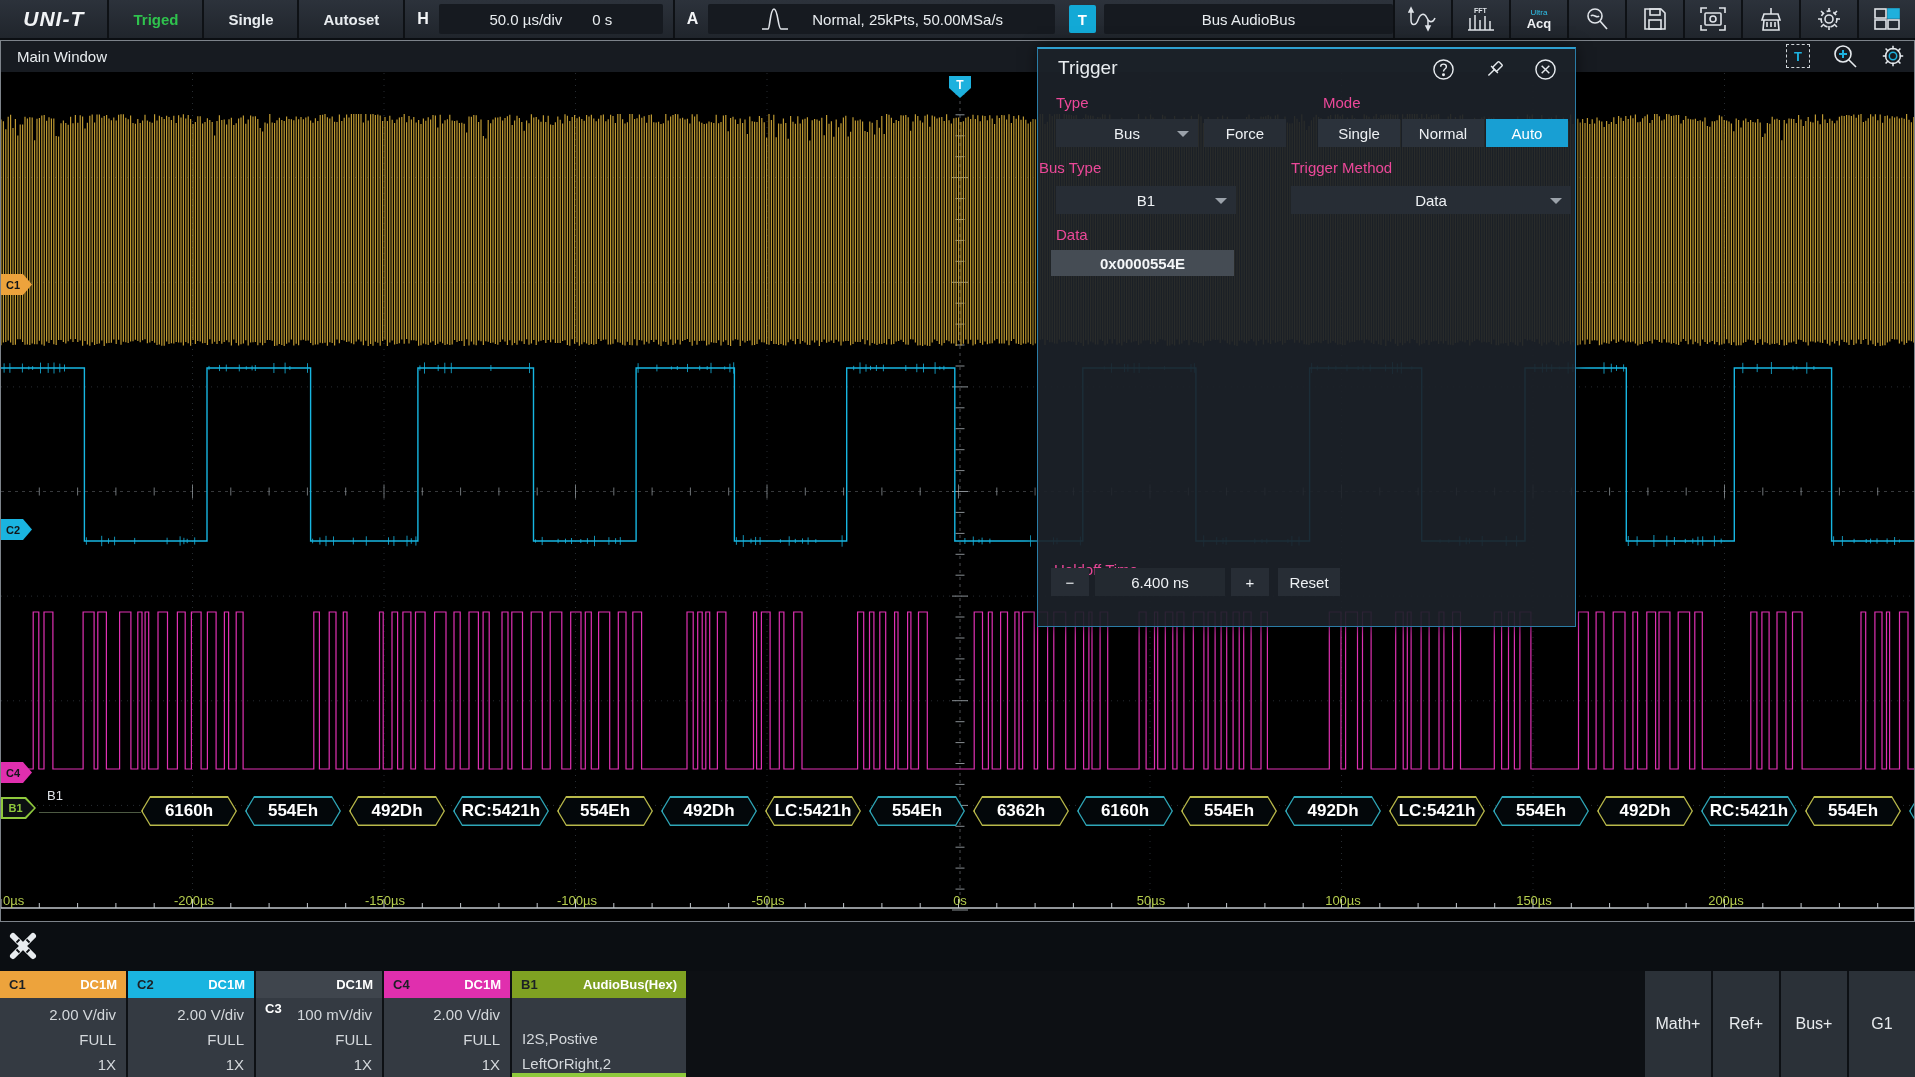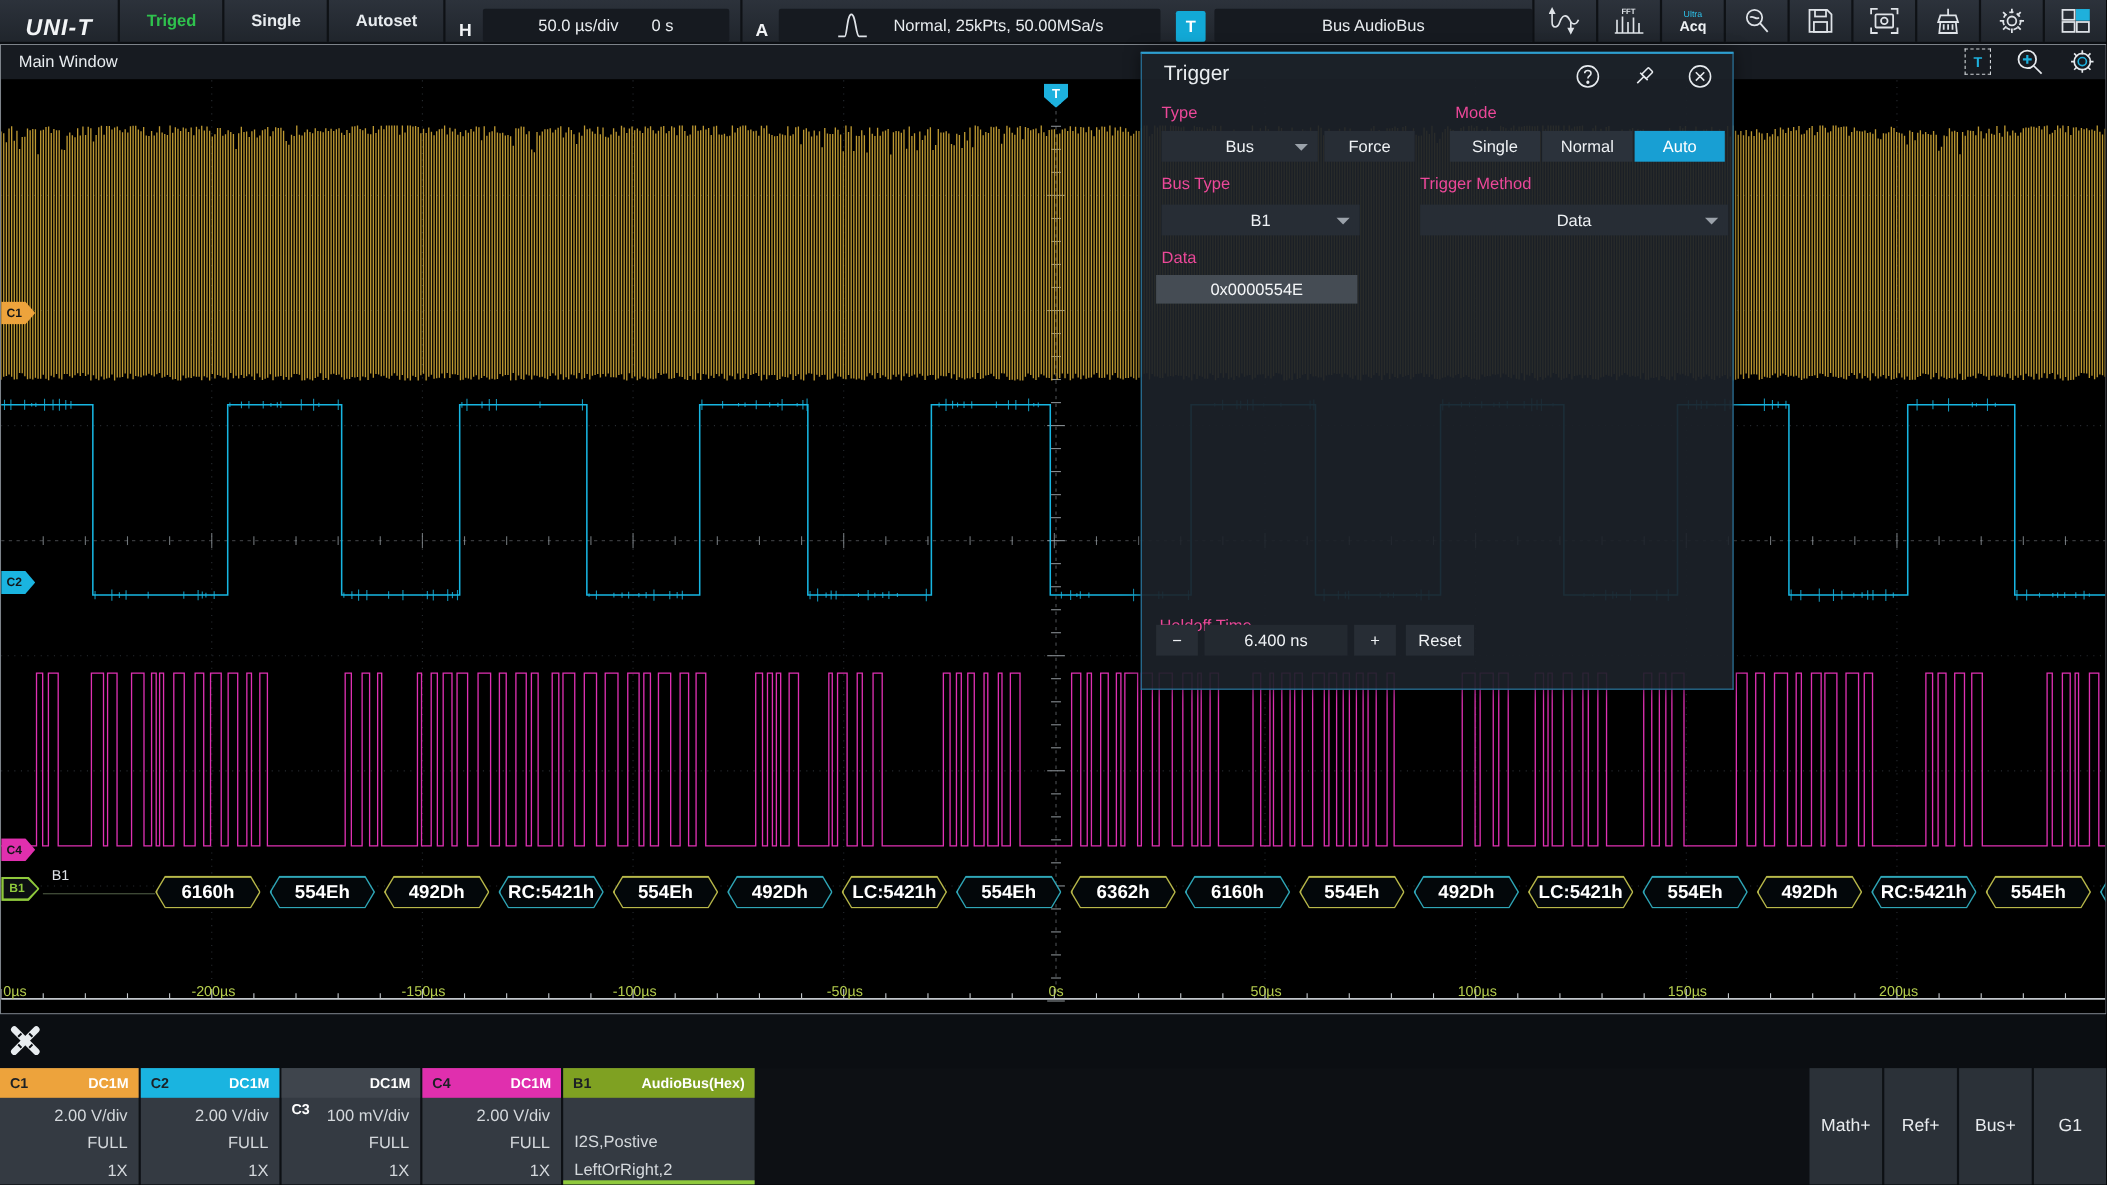--- a/index.html
+++ b/index.html
@@ -2,21 +2,21 @@
 <html><head>
 <meta charset="utf-8">
 <style>
   * { margin:0; padding:0; box-sizing:border-box; }
   html,body { background:#000; }
   body { font-family:"Liberation Sans", sans-serif; }
   .screen { position:relative; width:1915px; height:1077px; background:#0b0e12; overflow:hidden; }
 
   
   .toolbar { position:absolute; top:0; left:0; width:1915px; height:38px;
-    background:linear-gradient(#2c323b,#20252c); display:flex; align-items:flex-end; }
+    background:linear-gradient(#2c323b,#20252c); display:flex; align-items:center; }
   .tb-sep { width:2px; height:38px; background:#0e1115; flex:0 0 auto; }
   .tb-logo { width:112px; text-align:center; color:#f2f4f6; font-size:21px; font-weight:800;
     letter-spacing:1px; font-style:italic; }
   .tb-btn { height:38px; display:flex; align-items:center; justify-content:center;
     color:#e8ecef; font-size:15px; font-weight:700; padding:0 24px; cursor:default; }
   .tb-btn.green { color:#2fc24d; }
   .tb-letter { color:#f2f4f6; font-size:16px; font-weight:800; padding:0 10px 0 12px; }
   .tb-panel { height:30px; background:#161a20; border-radius:2px; display:flex; align-items:center;
     color:#e8ecef; font-size:15px; padding:0 16px; }
   .tb-panel .gap { width:30px; }
@@ -538,34 +538,34 @@
     </div>
     <div class="dlg-ctl dlg-btn" style="left:166px; top:70px; width:82px;">Force</div>
 
     <div class="dlg-label" style="left:285px; top:45px;">Mode</div>
     <div class="seg" style="left:280px; top:70px;">
       <div class="seg-btn">Single</div>
       <div class="seg-btn">Normal</div>
       <div class="seg-btn active">Auto</div>
     </div>
 
-    <div class="dlg-label" style="left:18px; top:110px;">Bus Type</div>
+    <div class="dlg-label" style="left:1px; top:110px;">Bus Type</div>
     <div class="dlg-ctl dlg-dd" style="left:18px; top:137px; width:180px;">
       <span>B1</span>
       <div class="dlg-caret"></div>
     </div>
 
     <div class="dlg-label" style="left:253px; top:110px;">Trigger Method</div>
     <div class="dlg-ctl dlg-dd" style="left:253px; top:137px; width:280px;">
       <span>Data</span>
       <div class="dlg-caret"></div>
     </div>
 
     <div class="dlg-label" style="left:18px; top:177px;">Data</div>
-    <div class="dlg-input" style="left:13px; top:201px; width:183px;">0x0000554E</div>
+    <div class="dlg-input" style="left:13px; top:201px; width:183px;font-weight:bold;">0x0000554E</div>
 
     <div class="dlg-label" style="left:16px; top:472px;margin-top:40px;">Holdoff Time</div>
     <div class="dlg-ctl dlg-btn" style="left:13px; top:519px; width:38px;">−</div>
     <div class="dlg-ctl" style="left:57px; top:519px; width:130px; background:#232930;">6.400 ns</div>
     <div class="dlg-ctl dlg-btn" style="left:193px; top:519px; width:38px;">+</div>
     <div class="dlg-ctl dlg-btn" style="left:240px; top:519px; width:62px;">Reset</div>
   </div>
 
   <svg class="pencil" viewBox="0 0 30 30">
     <path d="M5 25 L25 5" stroke="#e8ecef" stroke-width="6" stroke-linecap="round"></path>

